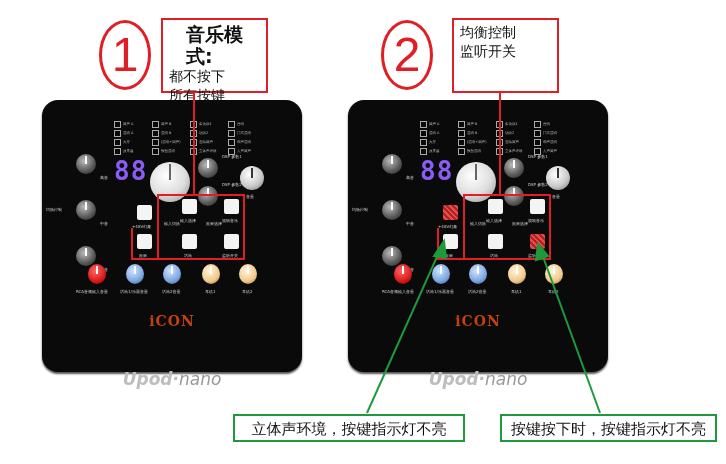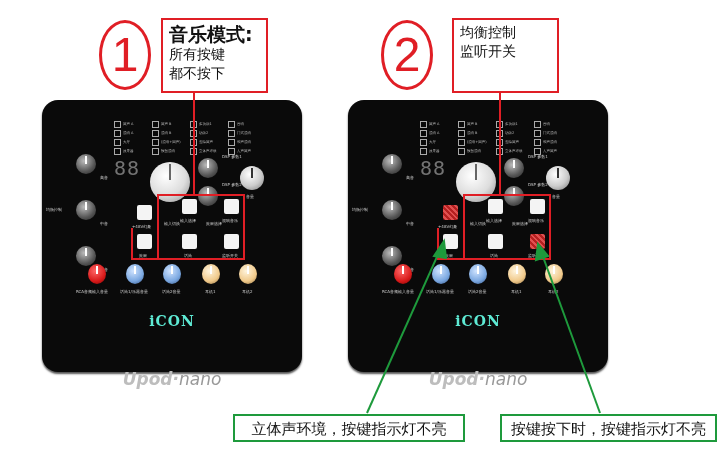--- a/index.html
+++ b/index.html
@@ -2,58 +2,58 @@
 <html><head>
 <meta charset="utf-8">
 <style>
   html, body { margin: 0; padding: 0; background: #ffffff; }
   body { width: 726px; height: 464px; position: relative; overflow: hidden;
          font-family: "DejaVu Sans", "Liberation Sans", sans-serif; }
   .abs { position: absolute; }
   .circle-num { position: absolute; width: 46px; height: 64px; border: 3px solid #e01e25; border-radius: 50%;
                 color: #e01e25; font-size: 48px; line-height: 64px; text-align: center; font-family: "Liberation Sans", sans-serif; }
   .mode-box { position: absolute; border: 2px solid #e01e25; background: #fff; padding: 3px 6px; box-sizing: border-box; color: #111; }
-  .mode-title { font-size: 19px; line-height: 22px; font-weight: bold; }
+  .mode-title { font-size: 19px; line-height: 22px; font-weight: bold; margin-left: 17px; }
   .mode-line { font-size: 14px; line-height: 19px; }
   .red-v { position: absolute; width: 2px; background: #e01e25; }
   .device { position: absolute; width: 260px; height: 272px; background: #0a0a0a; border-radius: 16px;
             box-shadow: 0 2px 2px #555; }
   .device .legend { position: absolute; top: 20px; left: 72px; width: 152px; display: grid;
                     grid-template-columns: repeat(4, 38px); row-gap: 1px; }
   .legend-item { font-size: 3.5px; color: #bbb; height: 8px; line-height: 8px; white-space: nowrap; }
   .legend-item::before { content: ""; display: inline-block; width: 5px; height: 5px; border: 1px solid #aaa; margin-right: 2px; vertical-align: middle; }
-  .seg { position: absolute; color: #737373; font-family: "DejaVu Sans Mono", monospace; font-size: 20px; font-weight: normal; letter-spacing: 1px; }
+  .seg { position: absolute; color: #8b5cf6; font-family: "DejaVu Sans Mono", monospace; font-size: 26px; font-weight: bold; letter-spacing: 1px; }
   .knob { position: absolute; border-radius: 50%; background: radial-gradient(circle at 40% 35%, #bbb, #555 60%, #222); }
   .knob::after { content: ""; position: absolute; left: 50%; top: 2px; width: 2px; height: 40%; background: #fff; transform: translateX(-50%); }
   .knob.big { background: radial-gradient(circle at 40% 35%, #fff, #ddd 55%, #888); }
   .knob.big::after { background: #666; }
   .knob.white { background: radial-gradient(circle at 40% 35%, #fff, #ccc 55%, #777); }
   .knob.white::after { background: #333; }
   .knob.red { background: radial-gradient(circle at 40% 35%, #ff6666, #d81a1a 60%, #700); }
   .knob.blue { background: radial-gradient(circle at 40% 35%, #cfe3ff, #7aa7e0 60%, #2f4f80); }
   .knob.tan { background: radial-gradient(circle at 40% 35%, #fff4dc, #f0c98a 60%, #8a6a3a); }
   .knob-label { position: absolute; font-size: 4px; color: #ccc; white-space: nowrap; }
   .pad { position: absolute; width: 15px; height: 15px; background: #f4f4f4; border-radius: 2px; }
   .pad.lit { background: repeating-linear-gradient(45deg, #b52020 0 2px, #e05050 2px 4px); }
   .pad-label { position: absolute; font-size: 4px; color: #ccc; white-space: nowrap; }
   .red-frame { position: absolute; border: 2px solid #e01e25; box-sizing: border-box; }
-  .brand { position: absolute; width: 100%; text-align: center; color: #5eead4; font-family: "DejaVu Serif", serif; font-size: 14px; font-weight: bold; letter-spacing: 1px; }
+  .brand { position: absolute; width: 100%; text-align: center; color: #c2410c; font-family: "DejaVu Serif", serif; font-size: 14px; font-weight: bold; letter-spacing: 1px; }
   .model { position: absolute; width: 100%; text-align: center; color: #bdbdbd; font-family: "DejaVu Sans", sans-serif; font-size: 17px; font-style: italic; font-weight: bold; margin-top: 37px; }
   .model .nano { font-weight: normal; color: #999; }
   .green-box { position: absolute; border: 2px solid #1e9a3c; background: #fff; box-sizing: border-box;
                font-size: 15px; line-height: 26px; text-align: center; color: #111; }
 </style>
 </head>
 <body>
 
 <div class="circle-num" style="left:99px; top:20px;">1</div>
 <div class="mode-box" style="left:161px; top:18px; width:107px; height:75px;">
   <div class="mode-title">音乐模式:</div>
+  <div class="mode-line">都不按下</div>
   <div class="mode-line">所有按键</div>
-  <div class="mode-line">都不按下</div>
 </div>
 
 <div class="circle-num" style="left:381px; top:20px;">2</div>
 <div class="mode-box" style="left:452px; top:18px; width:107px; height:75px;">
   <div class="mode-line">均衡控制</div>
   <div class="mode-line">监听开关</div>
 </div>
 
 <div class="device" style="left:42px; top:100px;">
   <div class="legend">

